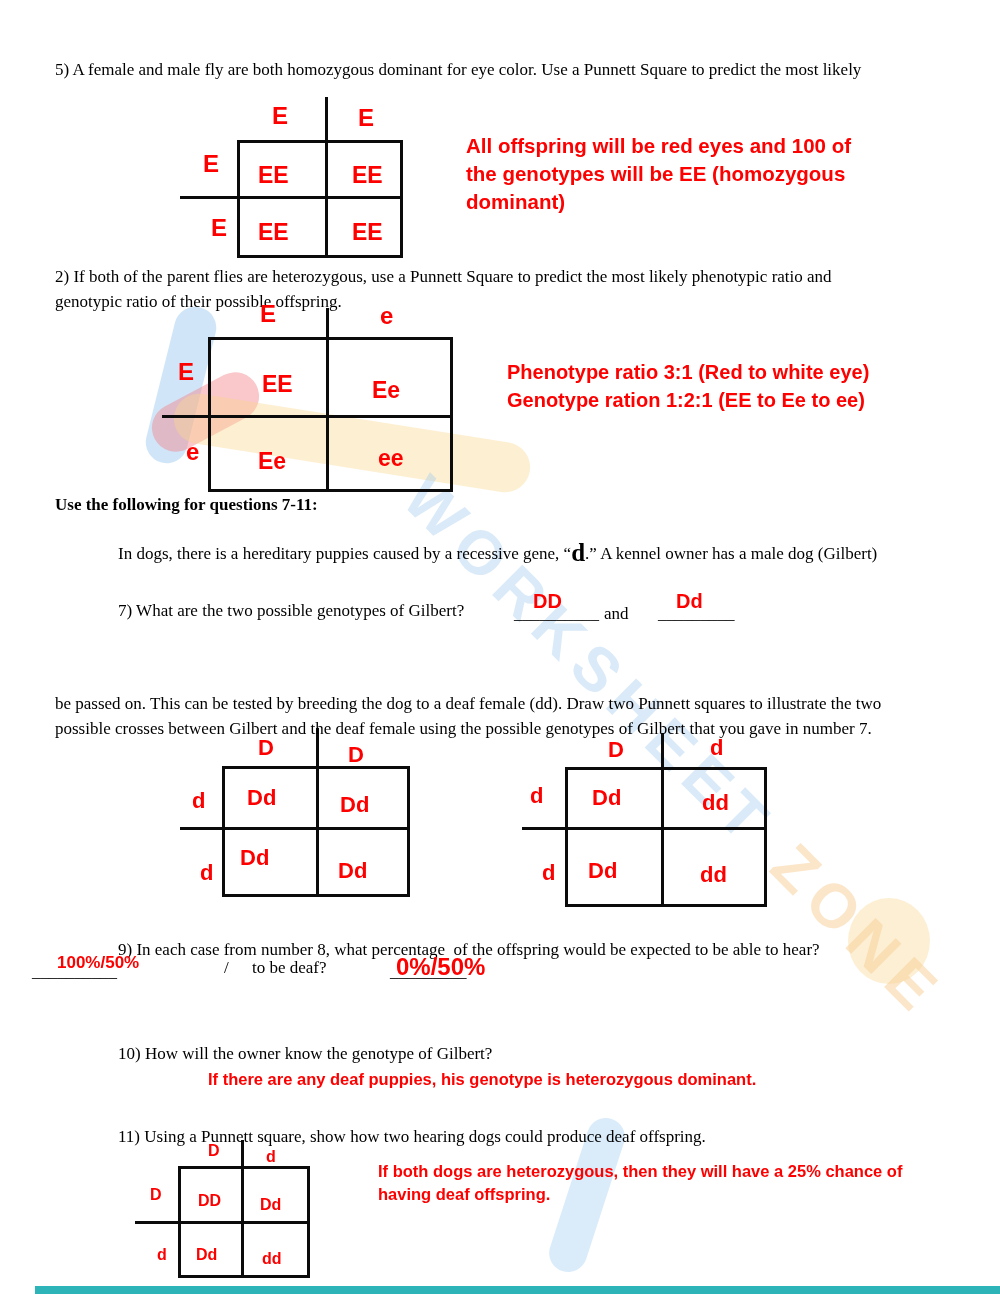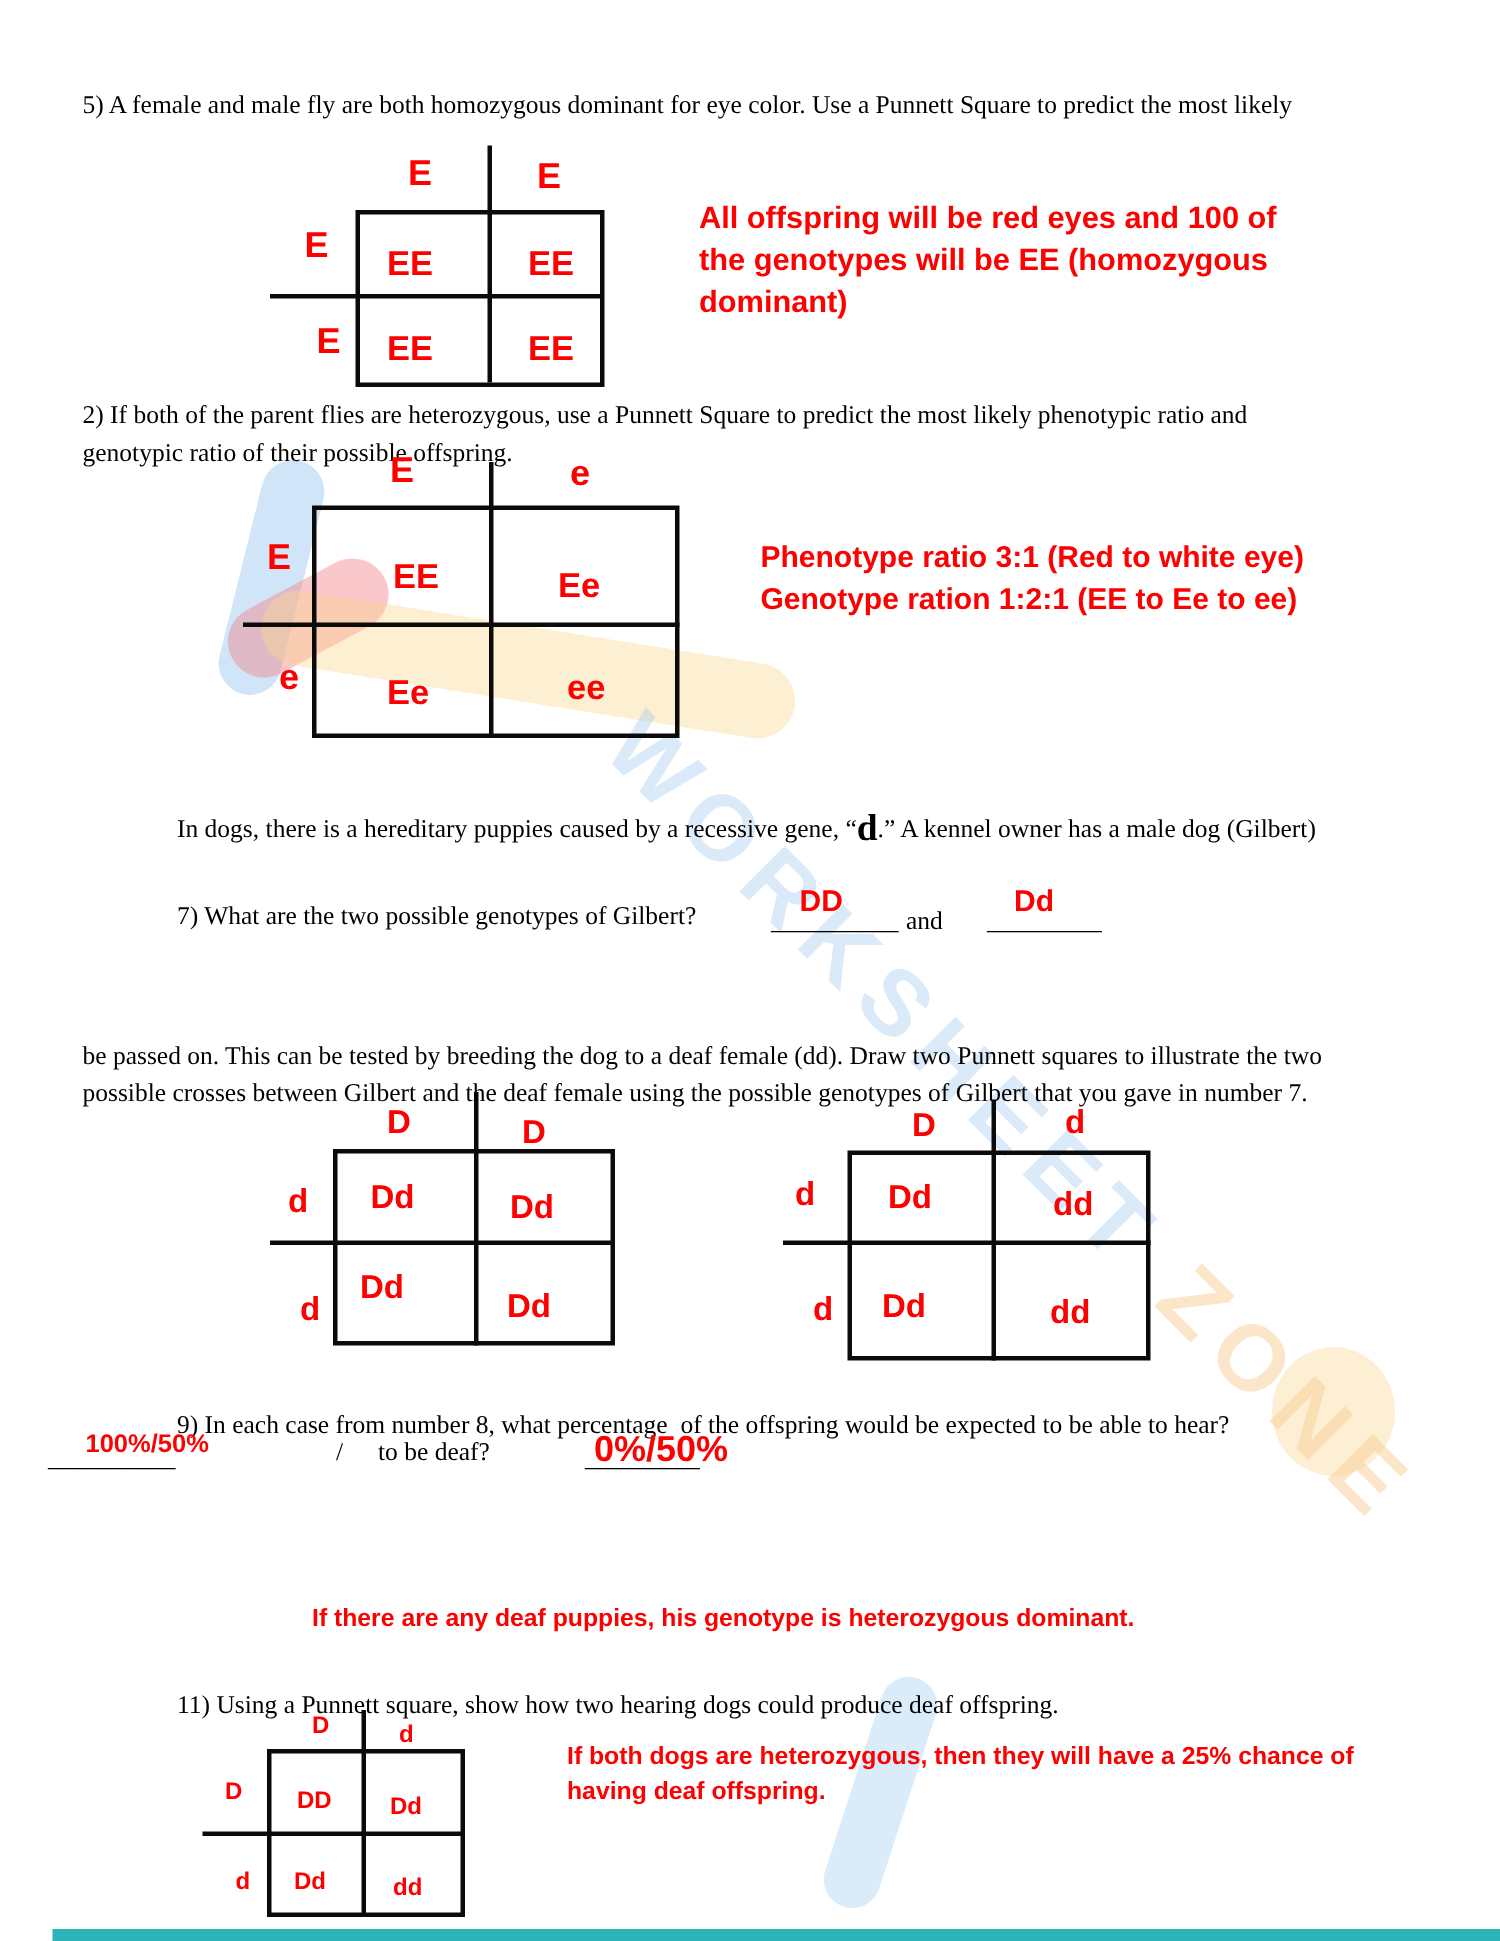--- a/index.html
+++ b/index.html
@@ -82,20 +82,21 @@
     <span class="ps-l s24" style="left:186px;top:438px">e</span>
     <span class="ps-l s23" style="left:262px;top:371px">EE</span>
     <span class="ps-l s23" style="left:372px;top:377px">Ee</span>
     <span class="ps-l s23" style="left:258px;top:448px">Ee</span>
     <span class="ps-l s23" style="left:378px;top:445px">ee</span>
   </div>
 
   <div class="r" style="left:507px;top:361px;font-size:20px">Phenotype ratio 3:1 (Red to white eye)</div>
   <div class="r" style="left:507px;top:389px;font-size:20px">Genotype ration 1:2:1 (EE to Ee to ee)</div>
 
+  <div class="t b" style="left:55px;top:495px">Use the following for questions 7-11:</div>
   <div class="t" style="left:118px;top:540px"><span>In dogs, there is a hereditary puppies caused by a recessive gene, “</span><span class="bigserif">d</span><span>.” A kennel owner has a male dog (Gilbert)</span></div>
 
   <div class="t" style="left:118px;top:601px">7) What are the two possible genotypes of Gilbert?</div>
   <div class="t" style="left:514px;top:604px">__________</div>
   <div class="t" style="left:604px;top:604px">and</div>
   <div class="t" style="left:658px;top:604px">_________</div>
   <div class="r" style="left:533px;top:590px;font-size:20px">DD</div>
   <div class="r" style="left:676px;top:590px;font-size:20px">Dd</div>
 
   <div class="t" style="left:55px;top:694px">be passed on. This can be tested by breeding the dog to a deaf female (dd). Draw two Punnett squares to illustrate the two</div>
@@ -130,20 +131,21 @@
   </div>
 
   <div class="t" style="left:118px;top:940px">9) In each case from number 8, what percentage  of the offspring would be expected to be able to hear?</div>
   <div class="t" style="left:32px;top:962px">__________</div>
   <div class="r" style="left:57px;top:953px;font-size:17px">100%/50%</div>
   <div class="t" style="left:224px;top:958px">/</div>
   <div class="t" style="left:252px;top:958px">to be deaf?</div>
   <div class="t" style="left:390px;top:962px">_________</div>
   <div class="r" style="left:396px;top:953px;font-size:24px">0%/50%</div>
 
+  <div class="t" style="left:118px;top:1044px">10) How will the owner know the genotype of Gilbert?</div>
   <div class="r" style="left:208px;top:1070px;font-size:16.5px">If there are any deaf puppies, his genotype is heterozygous dominant.</div>
 
   <div class="t" style="left:118px;top:1127px">11) Using a Punnett square, show how two hearing dogs could produce deaf offspring.</div>
 
   <div>
     <div class="ln v" style="left:241px;top:1140px;height:138px"></div>
     <div class="ln h" style="left:135px;top:1221px;width:175px"></div>
     <div class="ps-box" style="left:178px;top:1166px;width:126px;height:106px"></div>
     <span class="ps-l s16" style="left:208px;top:1142px">D</span>
     <span class="ps-l s16" style="left:266px;top:1148px">d</span>

